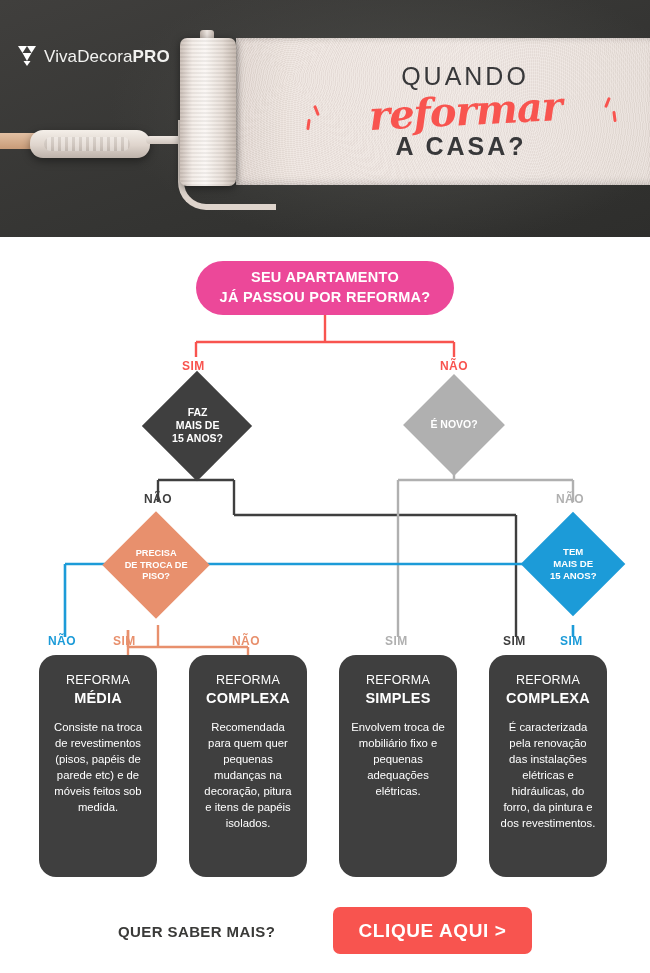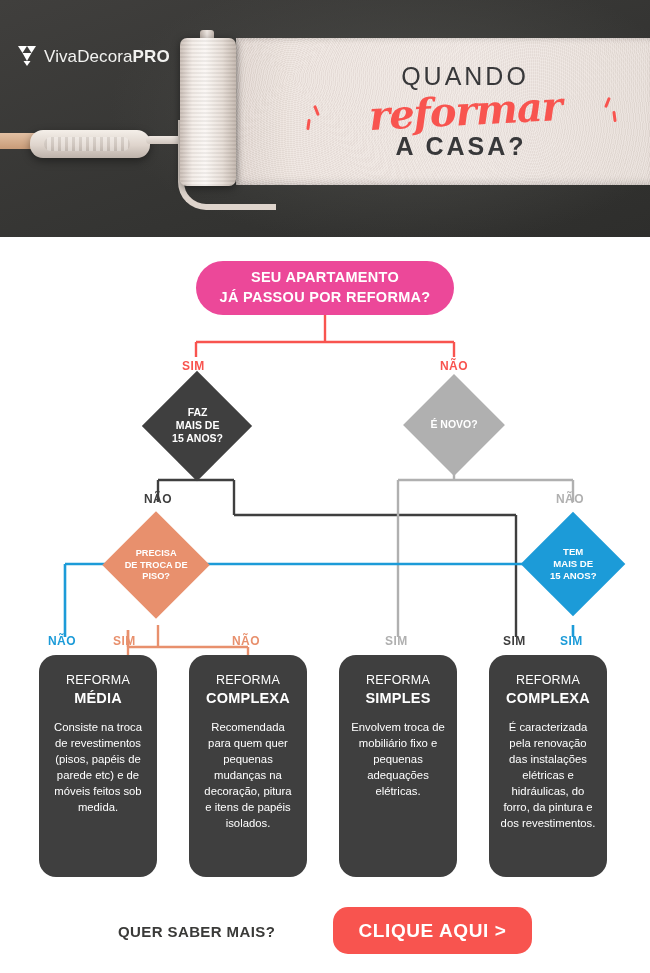--- a/index.html
+++ b/index.html
@@ -143,21 +143,21 @@
   .card-desc{font-size:11.3px;font-weight:400;line-height:1.42;}
 
   
   .footer{position:absolute;left:0;top:897px;width:650px;height:76px;background:#fff;}
   .footer-text{
     position:absolute;left:118px;top:26px;color:#3a3a38;font-weight:bold;
     font-size:15px;letter-spacing:.4px;text-align:center;
   }
   .cta{
     position:absolute;left:333px;top:10px;width:199px;height:47px;background:#f8544f;
-    border:none;border-radius:15px;color:#fff;font-weight:bold;font-size:19px;
+    border:none;border-radius:7px;color:#fff;font-weight:bold;font-size:19px;
     letter-spacing:.6px;cursor:pointer;font-family:inherit;
   }
 </style>
 </head>
 <body>
 
 <div class="page">
 
   <div class="header">
 

